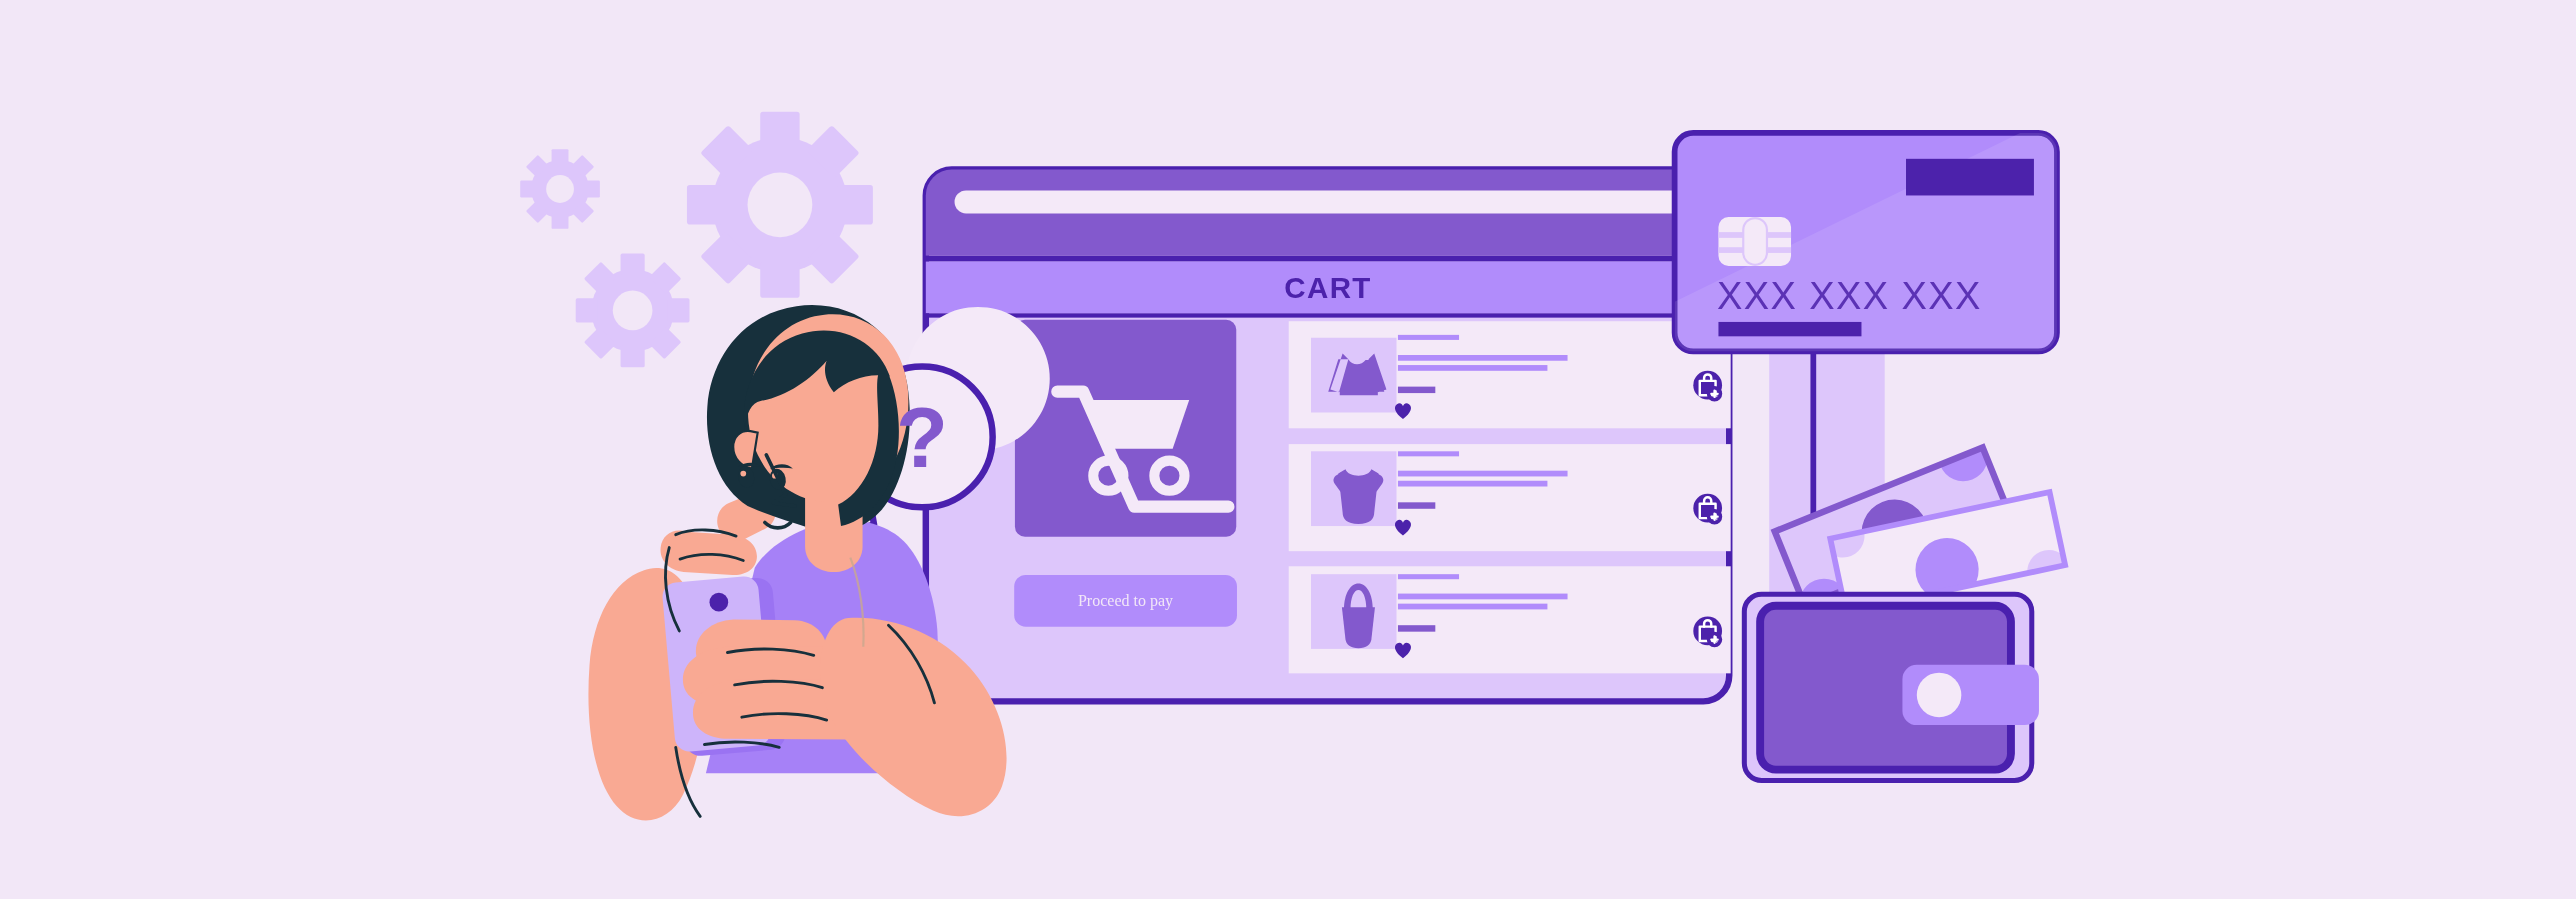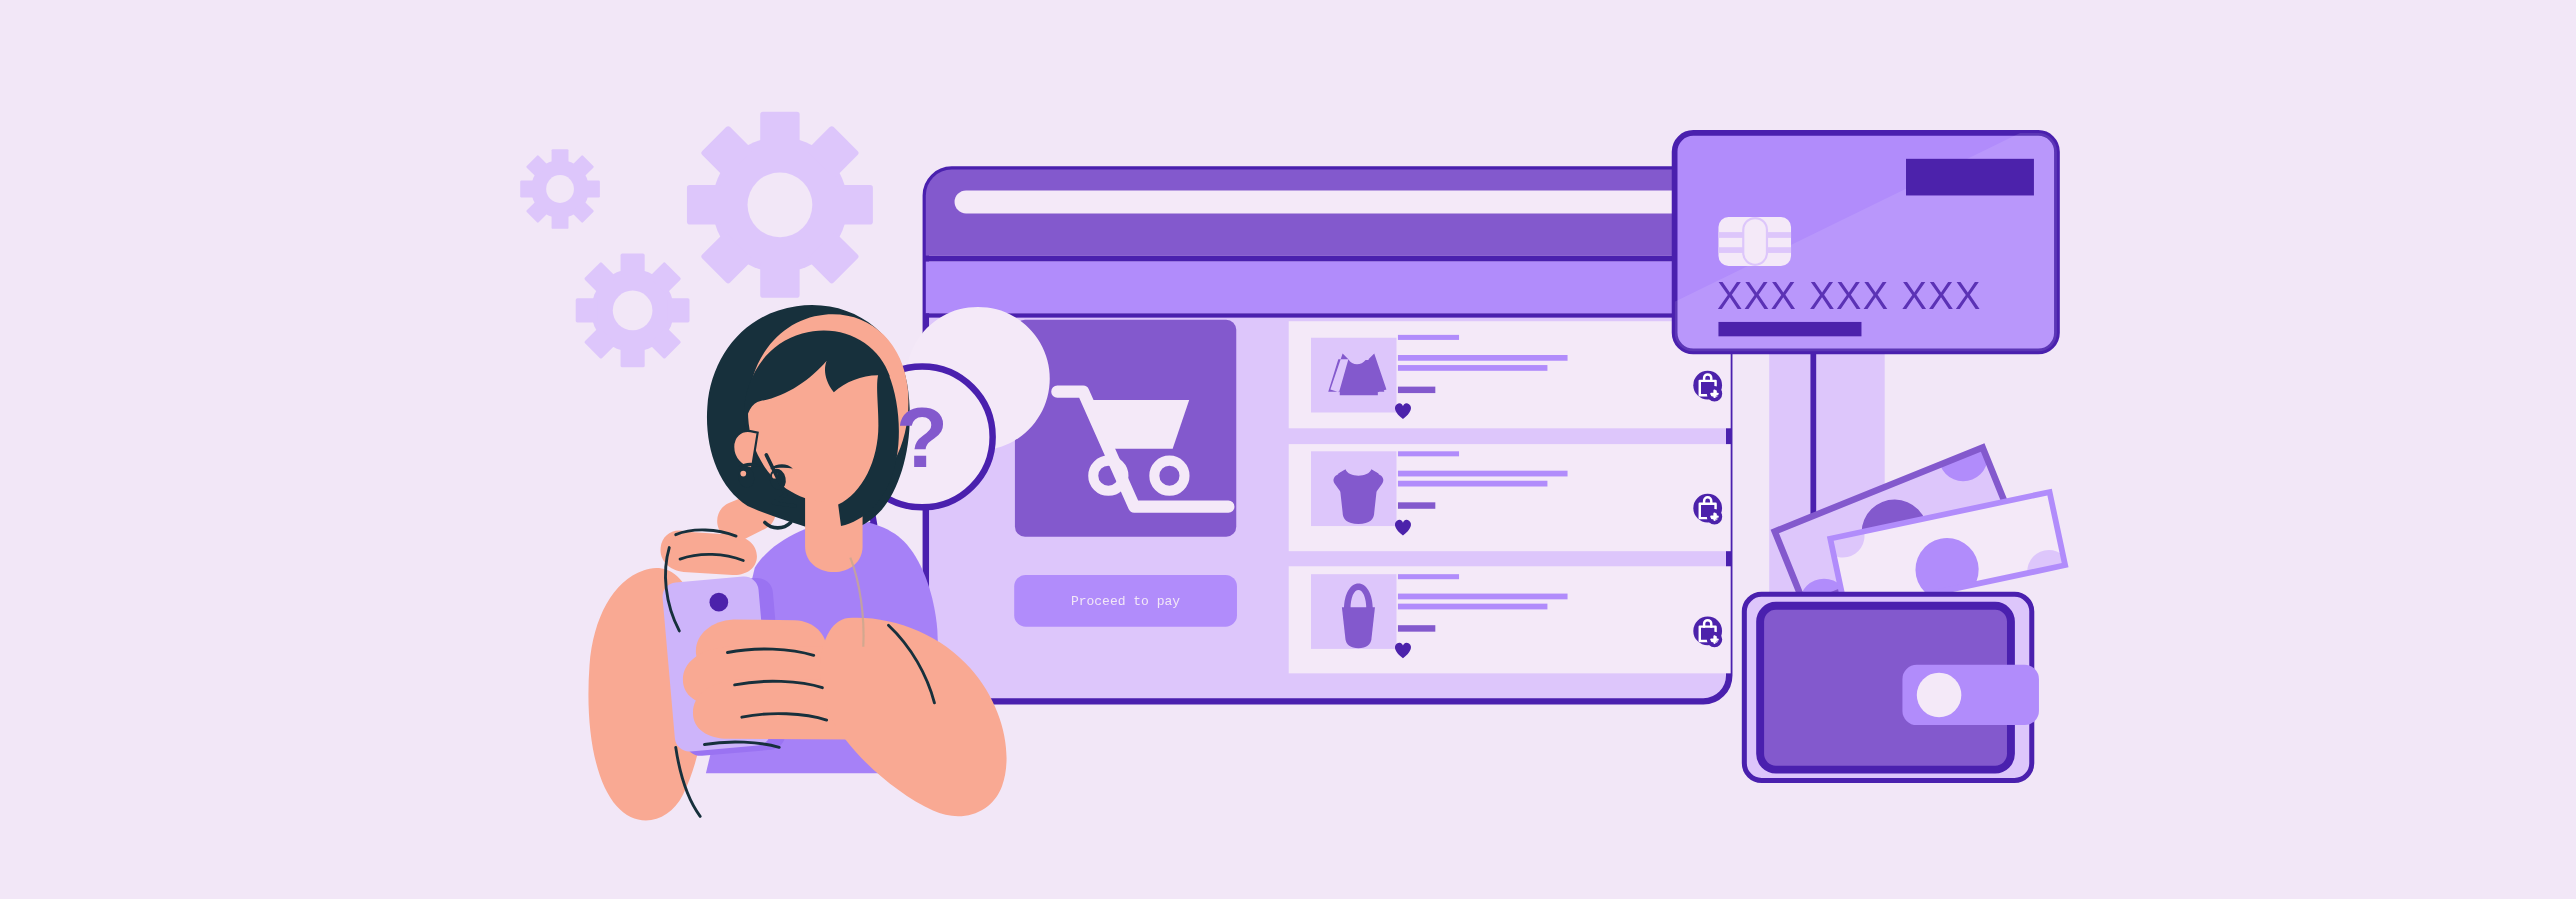--- a/index.html
+++ b/index.html
@@ -85,20 +85,23 @@
     <path d="M1288 272 a36 36 0 0 1 36 -36 h1046 a36 36 0 0 1 36 36 v84 h-1118 z" fill="#8359cd"></path>
 
     <rect x="1328" y="265" width="1040" height="32" rx="16" fill="#f4e9f8"></rect>
 
     <rect x="1288" y="356" width="1118" height="8" fill="#4a20ae"></rect>
 
     <rect x="1288" y="364" width="1118" height="72" fill="#b18cfb"></rect>
     <rect x="1288" y="436" width="1118" height="6" fill="#4a20ae"></rect>
   </svg>
 
+  <div style="position:absolute; left:926px; top:262px; width:804px; height:52px; display:flex; align-items:center; justify-content:center; pointer-events:none;">
+    <span style="font-family:'Liberation Sans',sans-serif; font-weight:bold; font-size:29.5px; letter-spacing:1.4px; color:#4c22ab;">CART</span>
+  </div>
 
   <svg width="2576" height="899" viewBox="0 0 3584 1251">
 
     <rect x="1412" y="445" width="308" height="302" rx="14" fill="#8359cd"></rect>
 
     <g fill="none" stroke="#f4e9f8" stroke-width="17" stroke-linecap="round" stroke-linejoin="round">
       <path d="M1471 545 h36 l71 160 h131"></path>
     </g>
     <g>
       <path d="M1519 558 h135 l-16 70 h-88 z" fill="#f4e9f8" opacity="0"></path>
@@ -109,21 +112,21 @@
       <path d="M1519 556 L1654 556 L1631 624 L1543 624 Z" fill="#f4e9f8" opacity="0"></path>
       <path d="M1518.5 556.5 L1654.5 556.5 L1631.5 624.5 L1542.5 624.5 Z" fill="#f4e9f8"></path>
     </g>
     <circle cx="1542" cy="662" r="21" fill="none" stroke="#f4e9f8" stroke-width="14"></circle>
     <circle cx="1627" cy="662" r="21" fill="none" stroke="#f4e9f8" stroke-width="14"></circle>
 
     <rect x="1411" y="800" width="310" height="72" rx="16" fill="#b18cfb"></rect>
   </svg>
 
   <div style="position:absolute; left:1014px; top:575px; width:223px; height:52px; display:flex; align-items:center; justify-content:center; pointer-events:none;">
-    <span style="font-family:Liberation Mono, monospace; font-size:13px; color:#f2e7f7;">Proceed to pay</span>
+    <span style="font-family:Liberation Serif, serif; font-size:16px; color:#f2e7f7;">Proceed to pay</span>
   </div>
 
   <svg width="2576" height="899" viewBox="0 0 3584 1251">
     <defs>
       <g id="bagPlusGlyph">
         <g fill="none" stroke="#ffffff" stroke-width="3.4" stroke-linecap="round" stroke-linejoin="round">
           <path d="M-11 -6 h22 v20 h-22 z"></path>
           <path d="M-5 -6 v-4 a5 5 0 0 1 10 0 v4"></path>
         </g>
         <g fill="none" stroke="#4c22ab" stroke-width="5.5">

